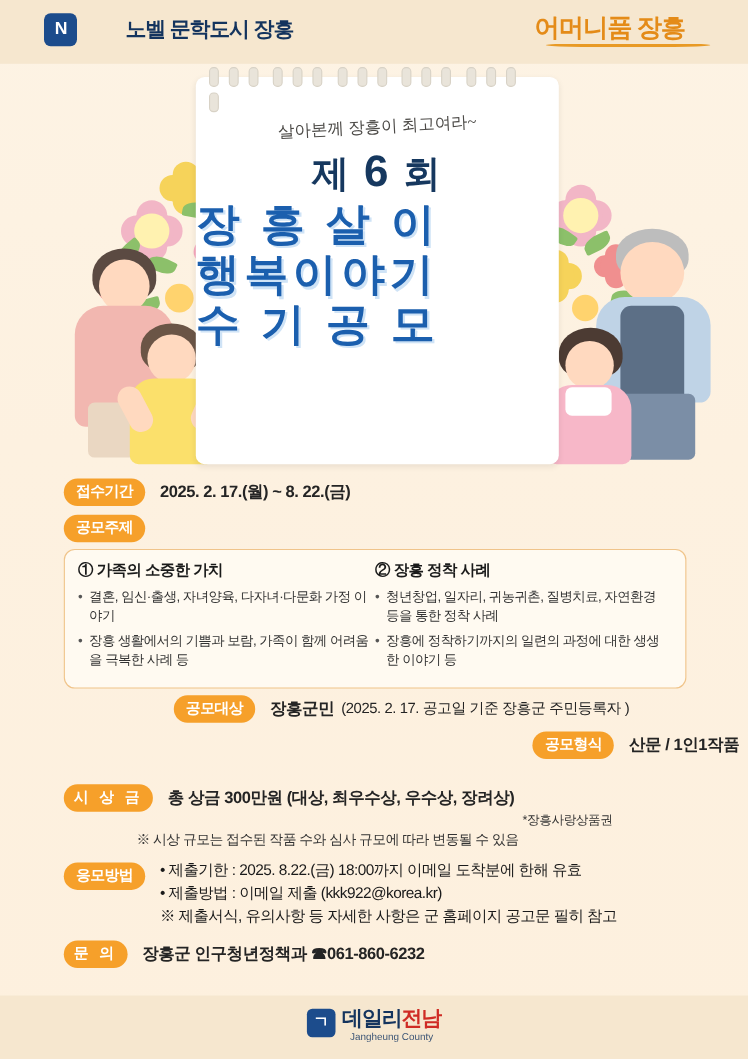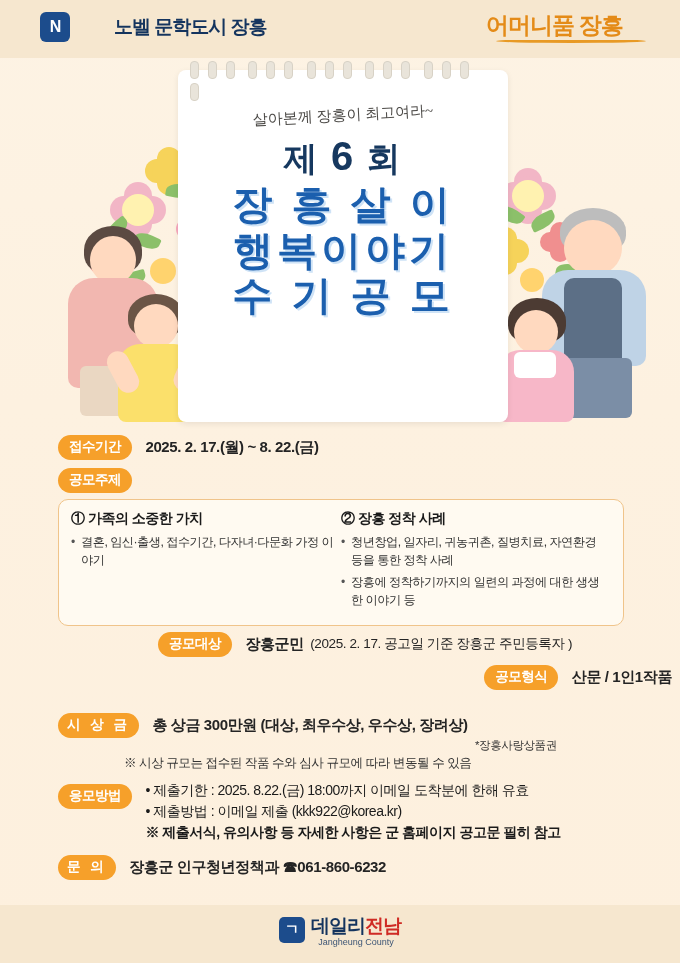--- a/index.html
+++ b/index.html
@@ -67,21 +67,21 @@
     font-family:"Liberation Serif", serif;
     transform:rotate(-3deg);
   }
   .title-no {
     position:absolute; top:64px; left:0; width:100%;
     text-align:center; color:#16385f; font-weight:bold;
     font-size:34px; letter-spacing:2px;
   }
   .title-no .num { font-size:40px; }
   .title-main {
-    position:absolute; top:112px; left:0; width:100%; text-align:center;
+    position:absolute; top:112px; left:0; width:100%; text-align:left;
     color:#1b5fae; font-weight:bold; line-height:1.14;
     font-size:40px; letter-spacing:4px;
     text-shadow:2px 2px 0 #cfe3f6;
   }
   .fl {
     position:absolute; width:34px; height:34px; border-radius:50%;
   }
   .fl::before, .fl::after {
     content:""; position:absolute; inset:0; border-radius:50%;
   }
@@ -264,21 +264,22 @@
       <span class="val">2025. 2. 17.(월) ~ 8. 22.(금)</span>
     </div>
 
     <div class="row" style="padding-left:58px; margin-bottom:0;">
       <span class="tag">공모주제</span>
     </div>
 
     <div class="topic-box">
       <div class="topic-col">
         <div class="topic-head">① 가족의 소중한 가치</div>
-        <div class="topic-li">결혼, 임신·출생, 접수기간, 다자녀·다문화 가정 이야기</div>
+        <div class="topic-li">결혼, 임신·출생, 자녀양육, 다자녀·다문화 가정 이야기</div>
+        <div class="topic-li">장흥 생활에서의 기쁨과 보람, 가족이 함께 어려움을 극복한 사례 등</div>
       </div>
       <div class="topic-col">
         <div class="topic-head">② 장흥 정착 사례</div>
         <div class="topic-li">청년창업, 일자리, 귀농귀촌, 질병치료, 자연환경 등을 통한 정착 사례</div>
         <div class="topic-li">장흥에 정착하기까지의 일련의 과정에 대한 생생한 이야기 등</div>
       </div>
     </div>
 
     <div class="row" style="margin-bottom:8px;text-align:center;">
       <span class="tag">공모대상</span>
@@ -296,21 +297,21 @@
       <span class="val">총 상금 300만원 (대상, 최우수상, 우수상, 장려상)</span>
       <span class="val small-note" style="margin-left:3px;">*장흥사랑상품권</span>
     </div>
     <div class="sub" style="margin-left:124px; margin-bottom:10px;">※ 시상 규모는 접수된 작품 수와 심사 규모에 따라 변동될 수 있음</div>
 
     <div class="row" style="margin-bottom:4px;">
       <span class="tag" style="vertical-align:top; margin-top:2px;">응모방법</span>
       <span style="display:inline-block; vertical-align:top; margin-left:9px;">
         <div class="bullet-line">• 제출기한 : 2025. 8.22.(금) 18:00까지 이메일 도착분에 한해 유효</div>
         <div class="bullet-line">• 제출방법 : 이메일 제출 (kkk922@korea.kr)</div>
-        <div class="bullet-line red" style="font-weight:bold;">※ 제출서식, 유의사항 등 자세한 사항은 군 홈페이지 공고문 필히 참고</div>
+        <div class="bullet-line red" style="font-weight:normal;">※ 제출서식, 유의사항 등 자세한 사항은 군 홈페이지 공고문 필히 참고</div>
       </span>
     </div>
 
     <div class="row" style="margin-top:10px;">
       <span class="tag wide">문      의</span>
       <span class="val">장흥군 인구청년정책과 ☎061-860-6232</span>
     </div>
   </div>
 
   <div class="footer">

